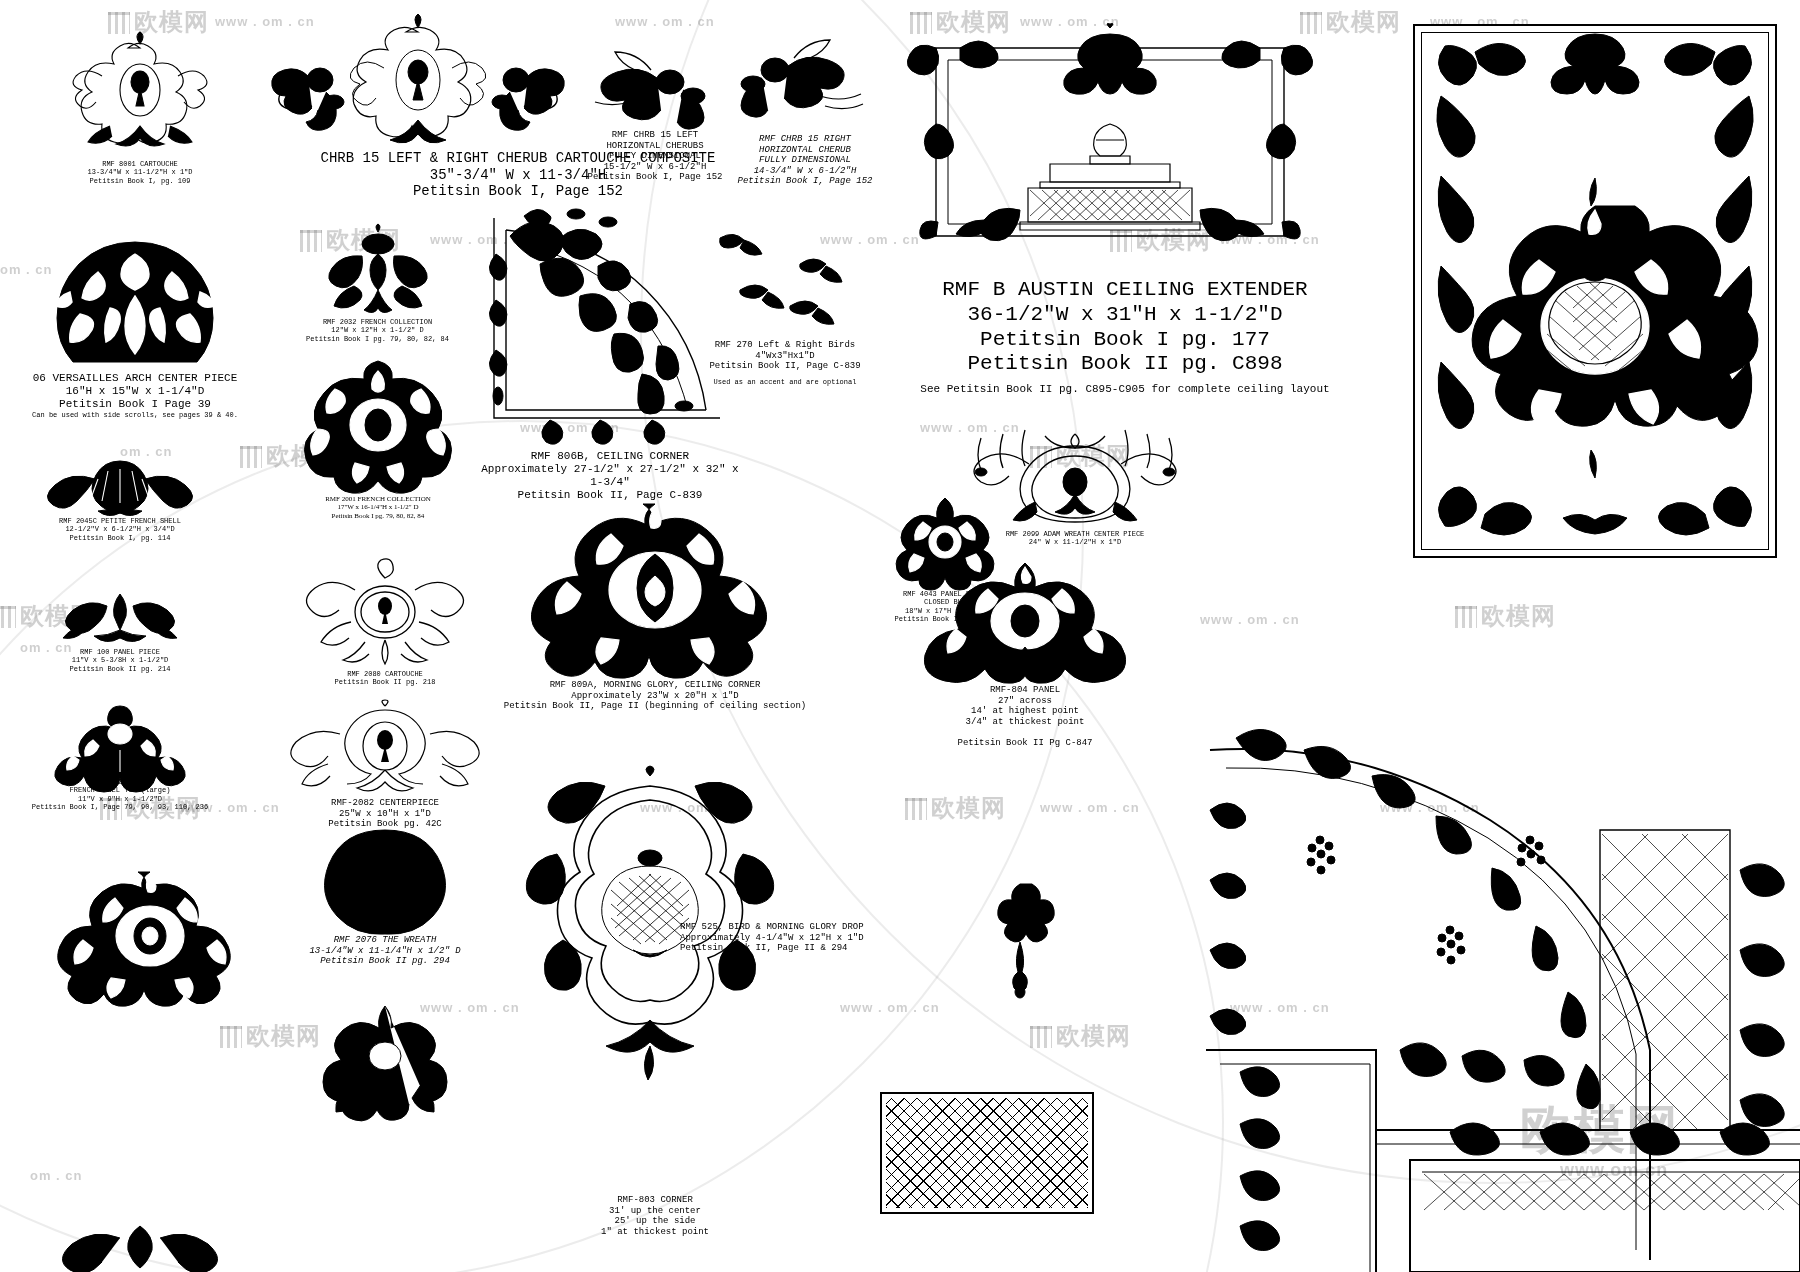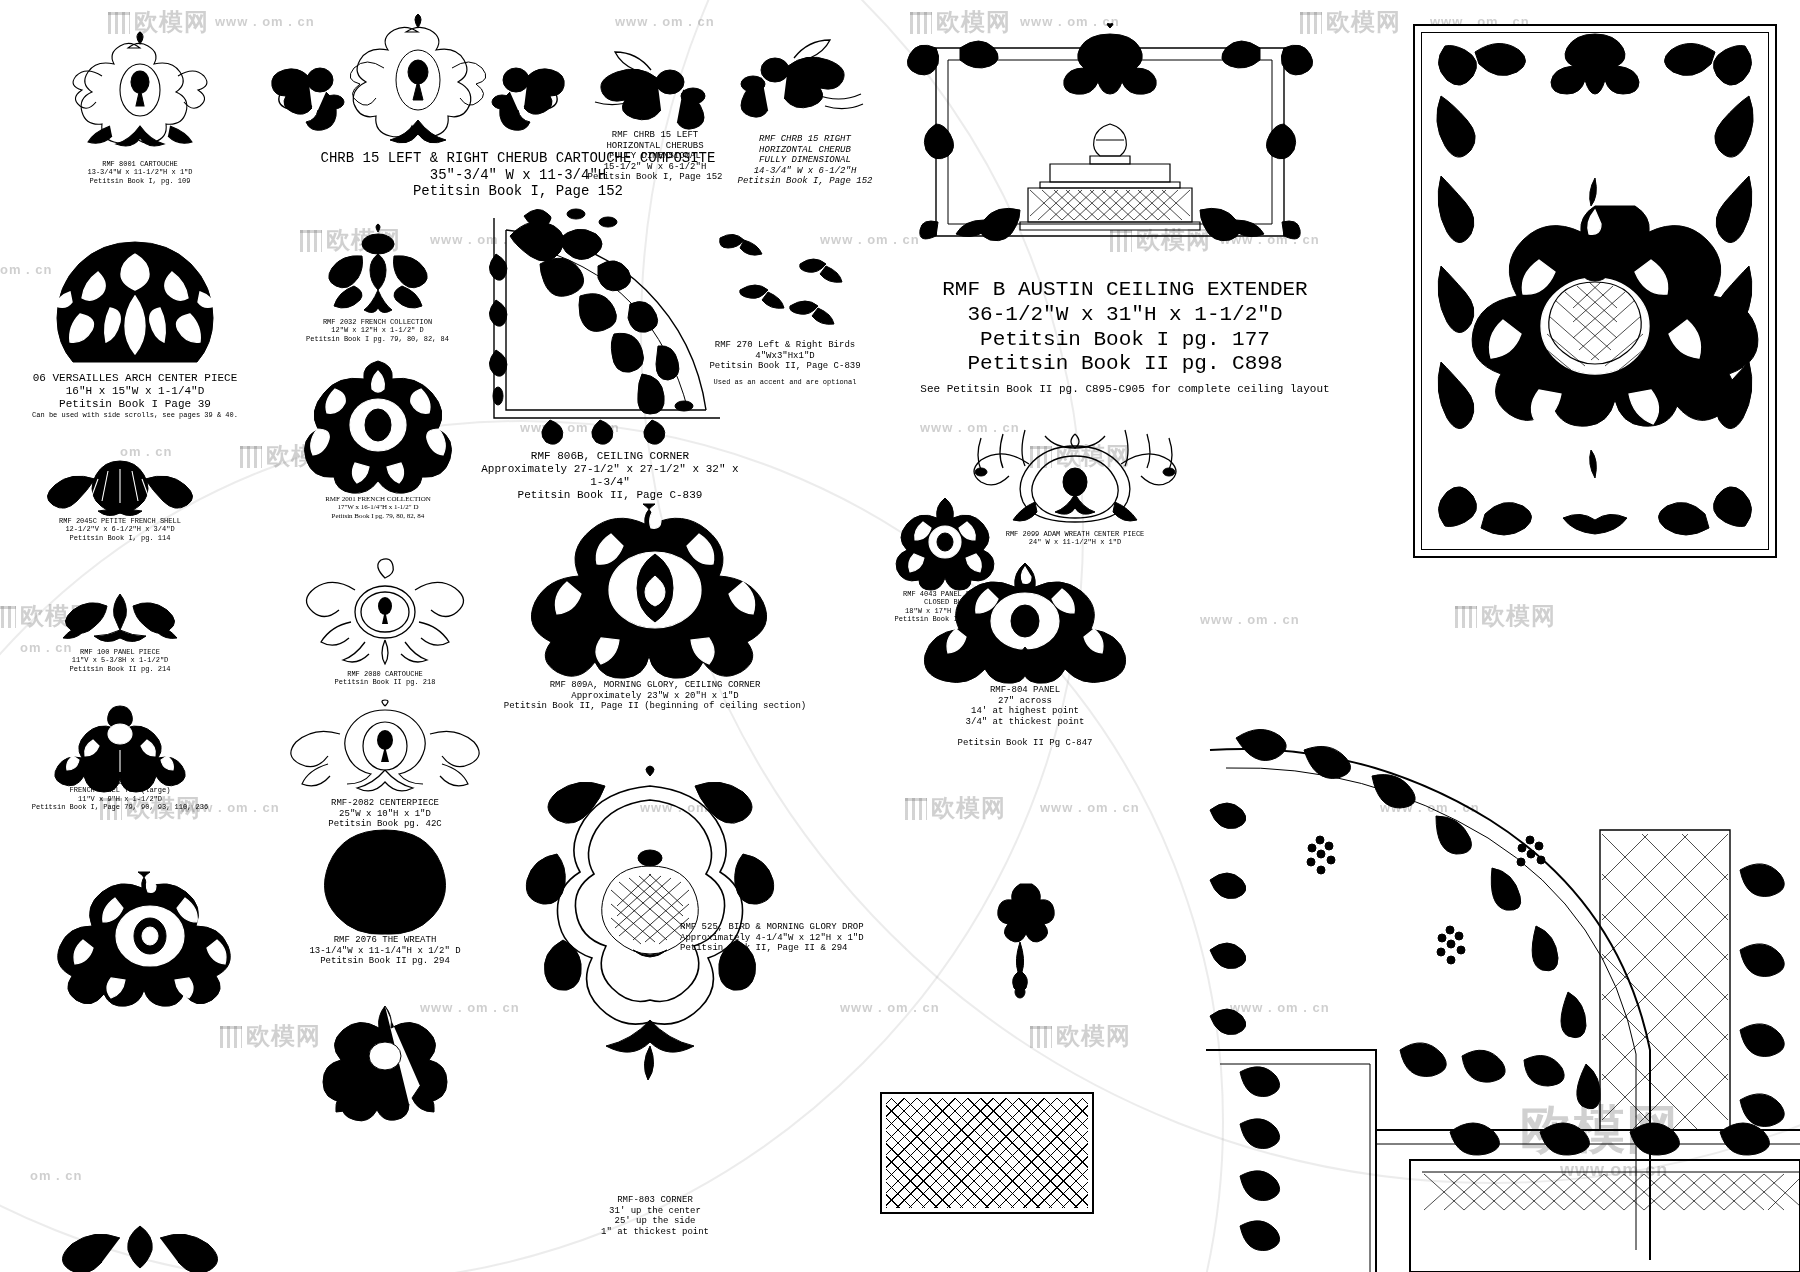--- a/index.html
+++ b/index.html
@@ -424,21 +424,21 @@
       <g fill="#000">
         <ellipse cx="105" cy="40" rx="8" ry="10"></ellipse>
         <path d="M105 46 l-4 16 h8 z"></path>
       </g>
     </svg>
     <div class="cap cap-s">RMF-2082 CENTERPIECE
 25"W x 10"H x 1"D
 Petitsin Book pg. 42C</div>
   </div>
 
-  <div class="item" style="left:280px; top:820px; width:210px;">
+  <div class="item" style="left:280px; top:820px; width:210px;font-style:italic;">
     <svg class="art" width="170" height="115" viewBox="0 0 170 115" style="margin:0 auto; display:block;">
       <g fill="#000" stroke="#000" stroke-width="1">
         <path d="M85 10 q-42 0 -56 34 q-12 30 8 52 q18 20 48 18 q30 2 48 -18 q20 -22 8 -52 q-14 -34 -56 -34 z
                  M85 26 q-32 0 -42 26 q-10 24 6 40 q14 14 36 13 q22 1 36 -13 q16 -16 6 -40 q-10 -26 -42 -26 z"></path>
         <g fill="#000" stroke="none">
           <ellipse cx="40" cy="38" rx="8" ry="4" transform="rotate(-40 40 38)"></ellipse>
           <ellipse cx="32" cy="56" rx="8" ry="4" transform="rotate(-70 32 56)"></ellipse>
           <ellipse cx="34" cy="76" rx="8" ry="4" transform="rotate(-110 34 76)"></ellipse>
           <ellipse cx="48" cy="92" rx="8" ry="4" transform="rotate(-140 48 92)"></ellipse>
           <ellipse cx="68" cy="102" rx="8" ry="4" transform="rotate(-170 68 102)"></ellipse>

